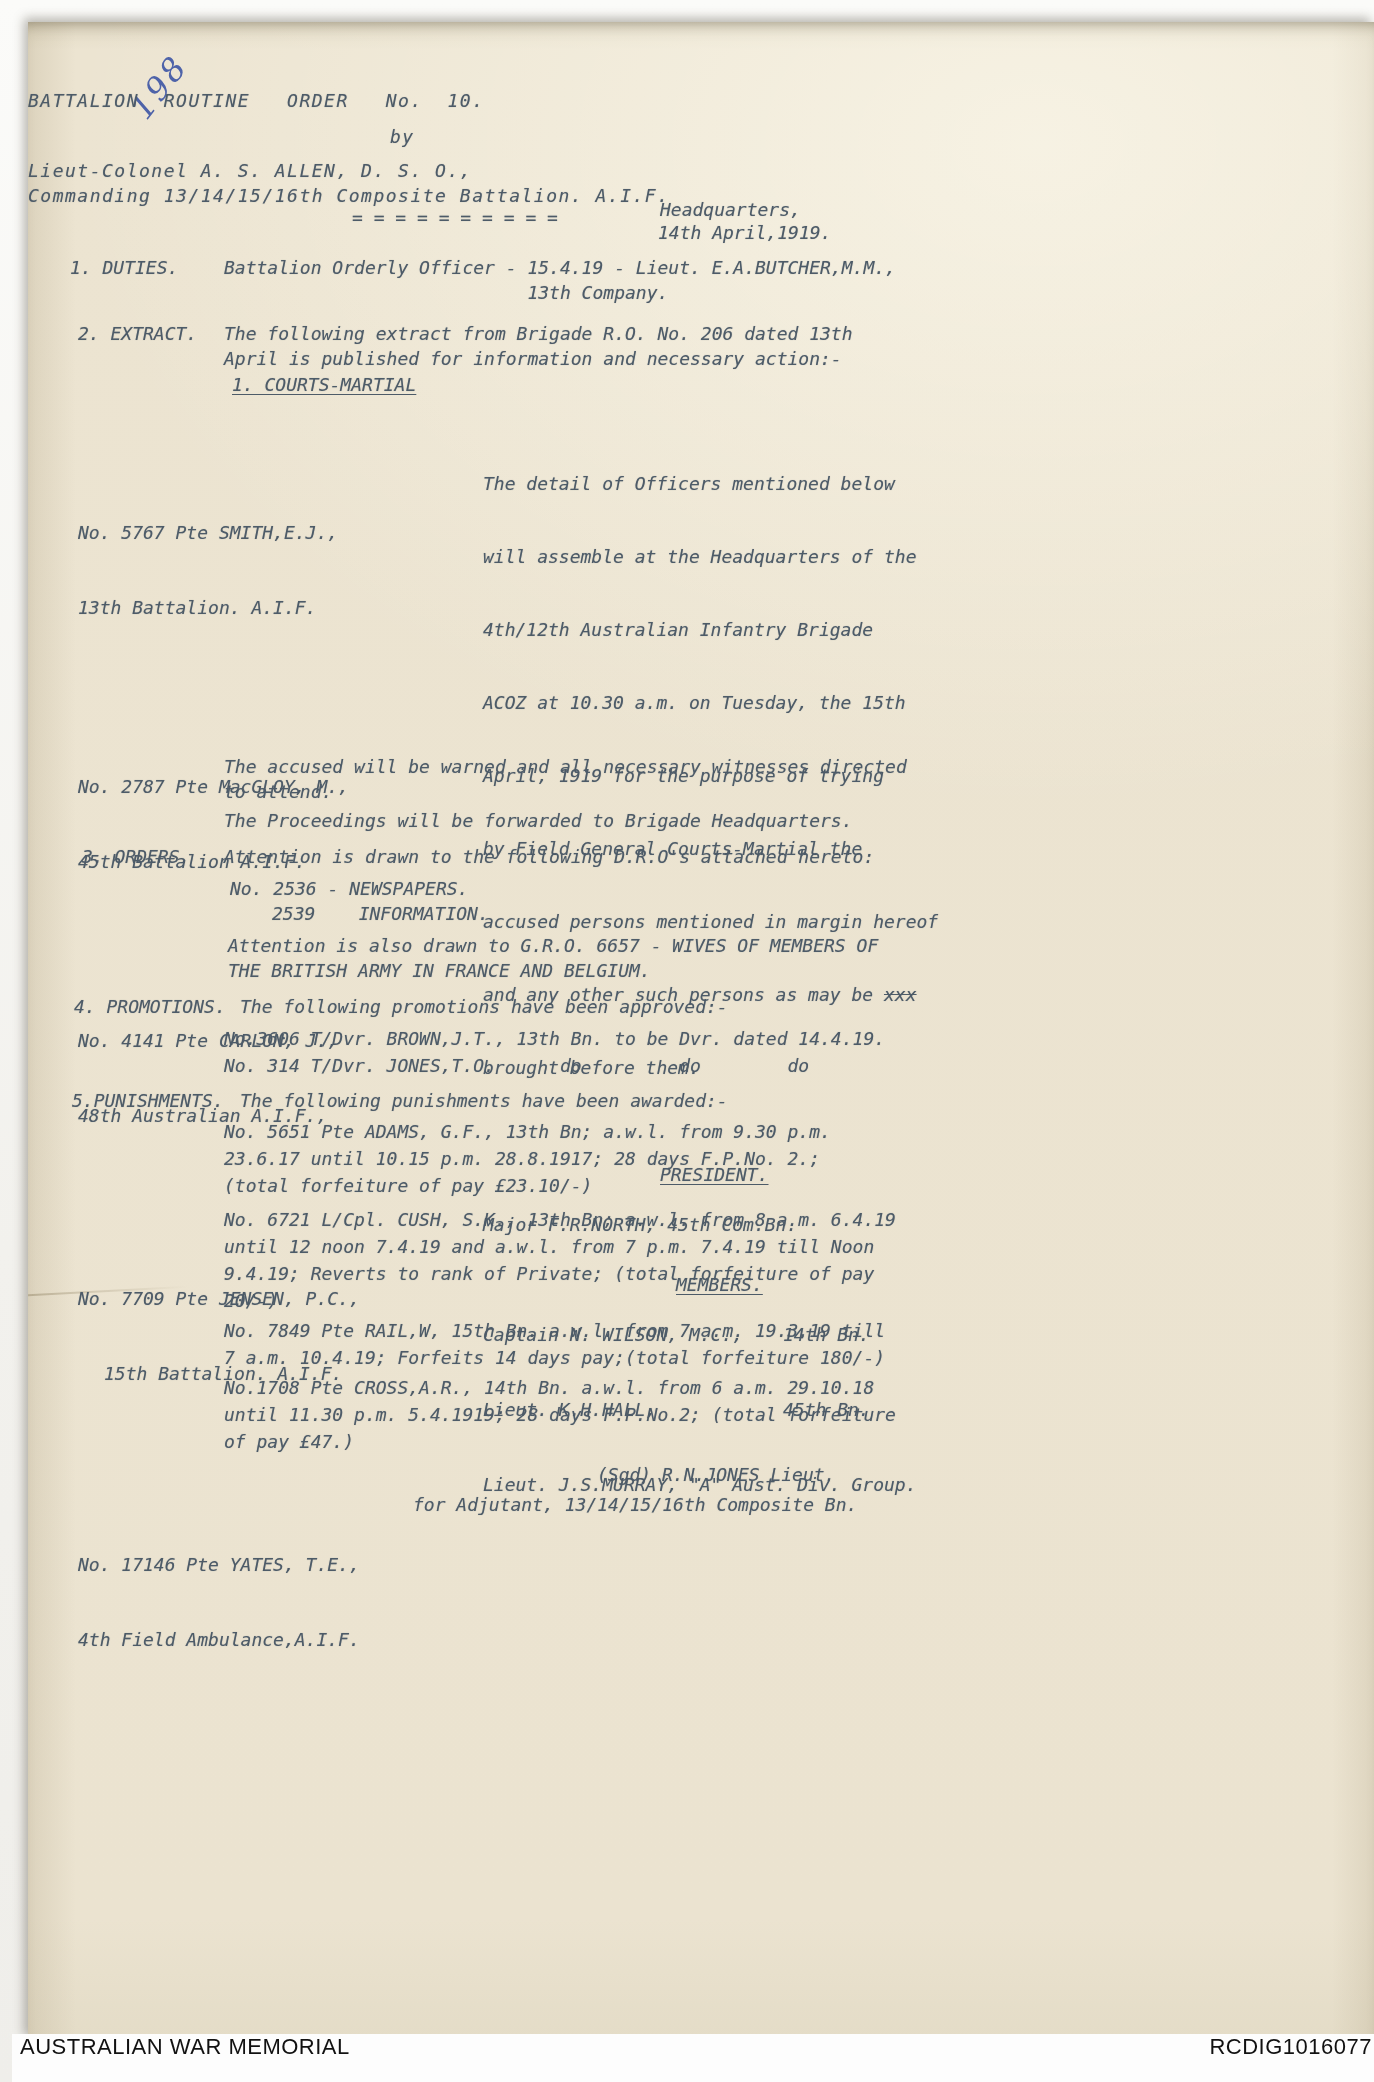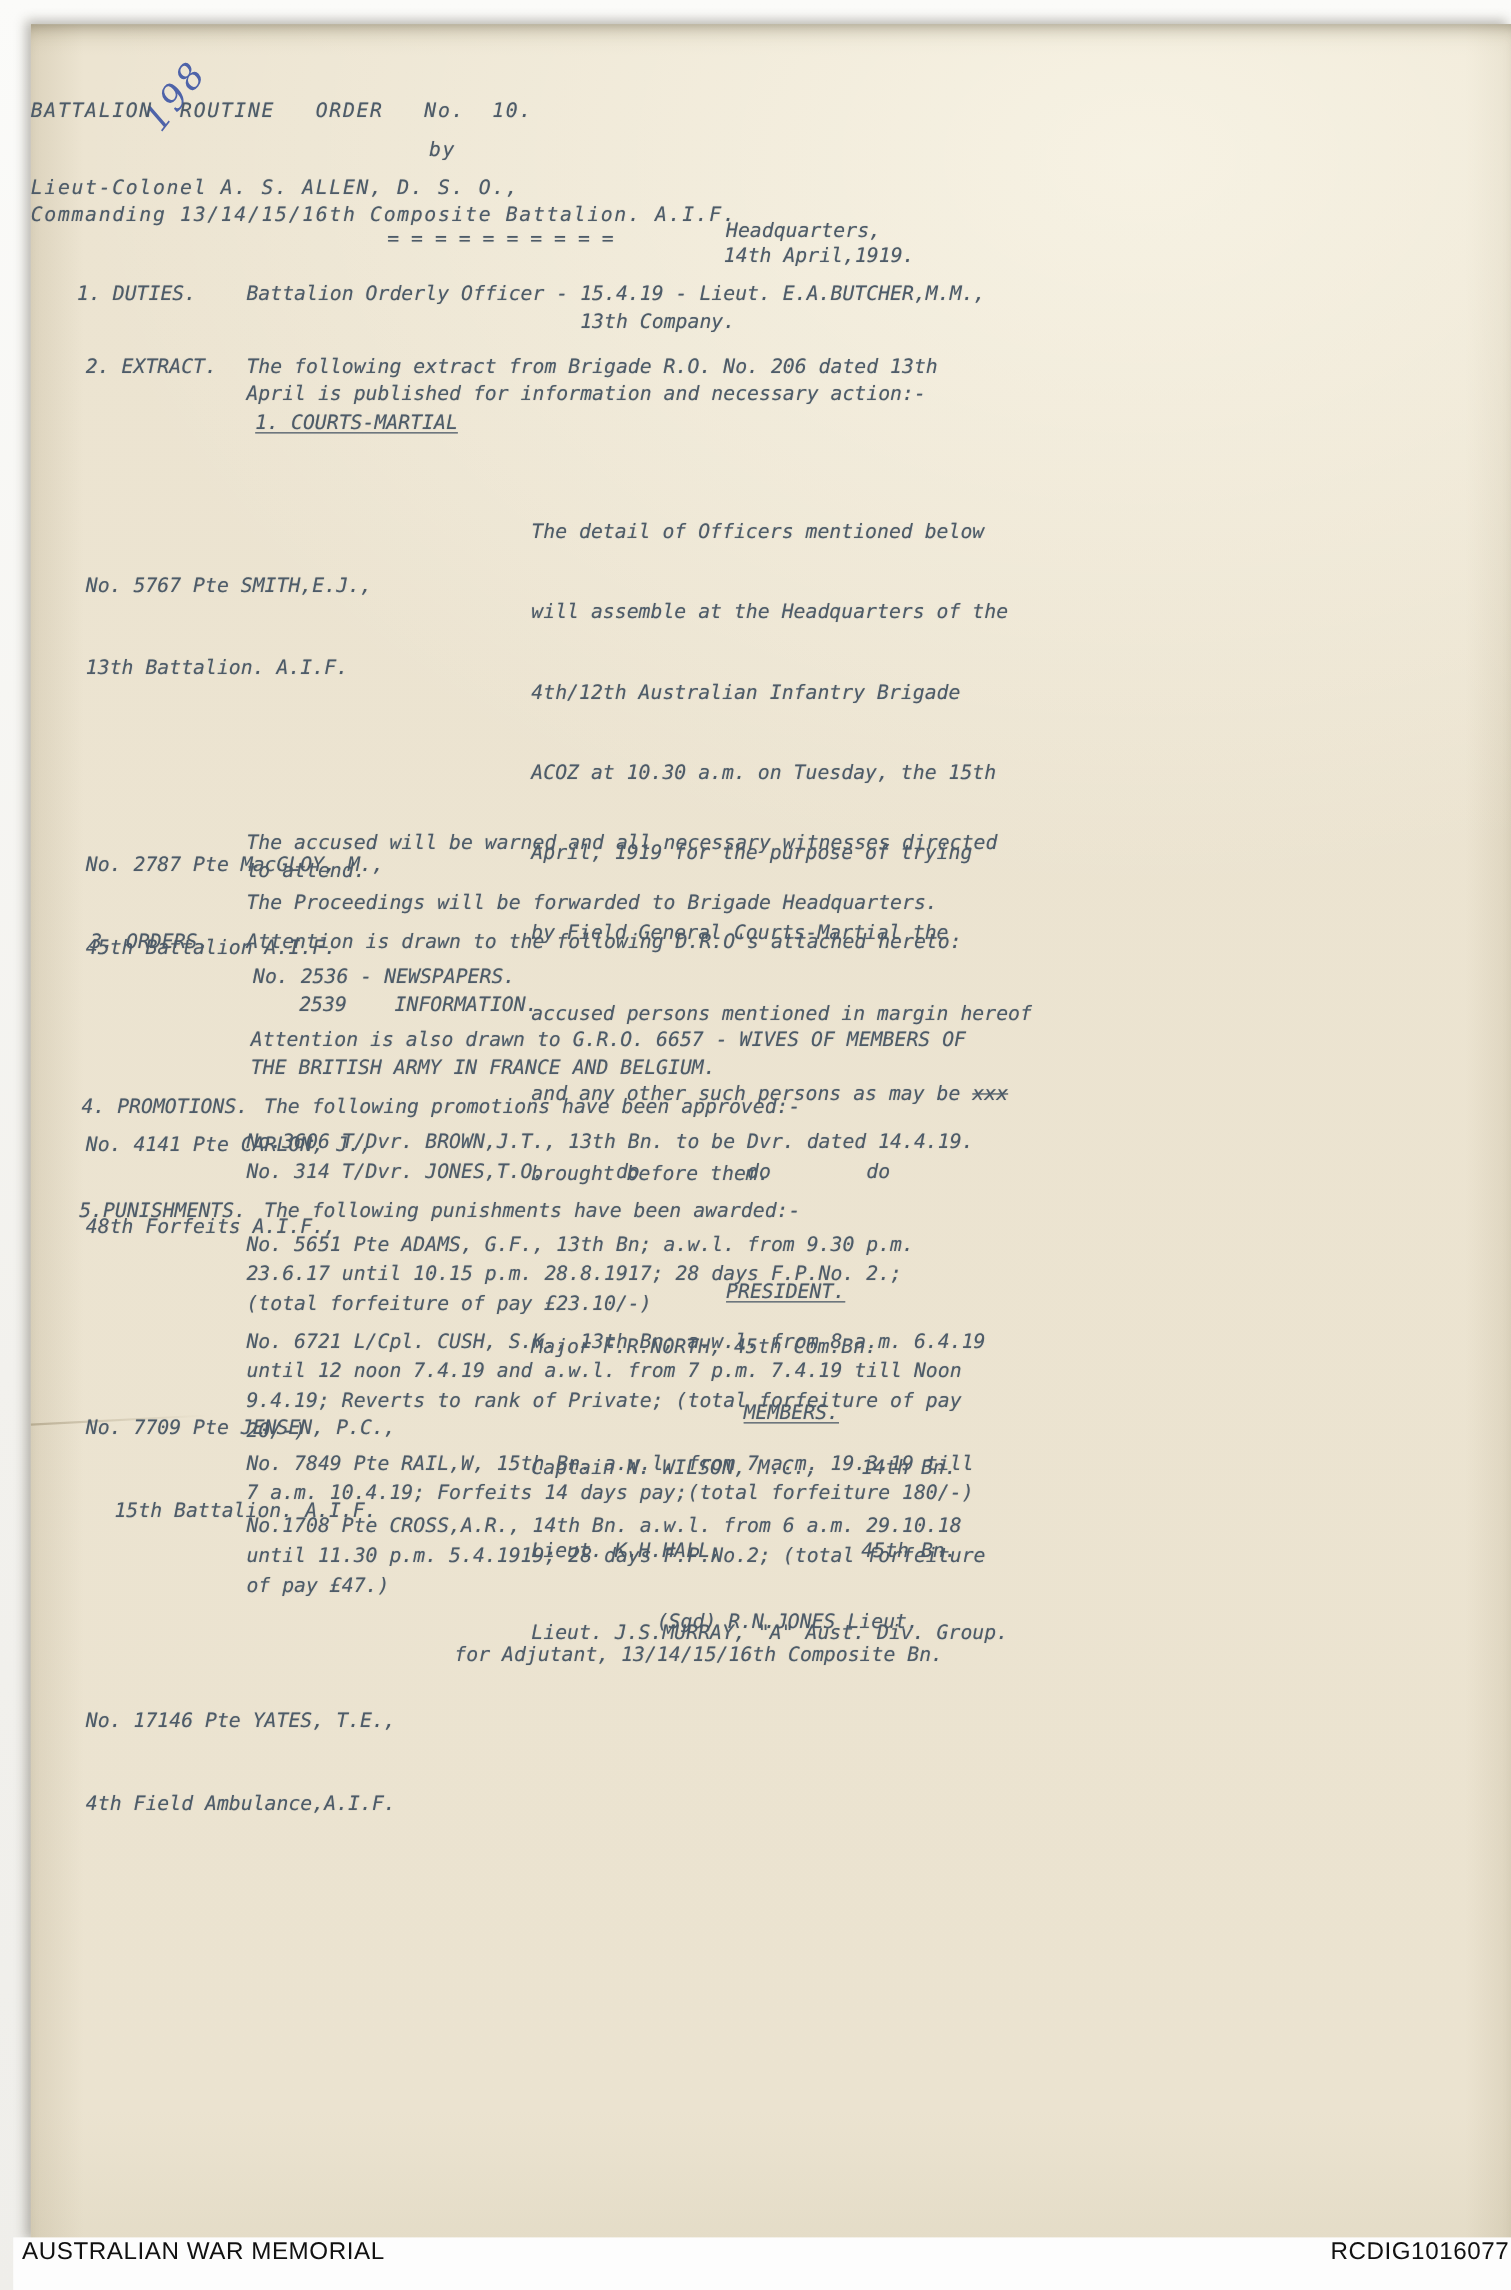--- a/index.html
+++ b/index.html
@@ -66,21 +66,21 @@
       <div class="entry">
         <div>No. 5767 Pte SMITH,E.J.,</div>
         <div>13th Battalion. A.I.F.</div>
       </div>
       <div class="entry">
         <div>No. 2787 Pte MacGLOY, M.,</div>
         <div>45th Battalion A.I.F.</div>
       </div>
       <div class="entry">
         <div>No. 4141 Pte CARLON, J.,</div>
-        <div>48th Forfeits A.I.F.,</div>
+        <div>48th Australian A.I.F.,</div>
       </div>
       <div class="entry">
         <div>No. 7709 Pte JENSEN, P.C.,</div>
         <div style="margin-left:26px">15th Battalion. A.I.F.</div>
       </div>
       <div class="entry">
         <div>No. 17146 Pte YATES, T.E.,</div>
         <div>4th Field Ambulance,A.I.F.</div>
       </div>
     </div>

